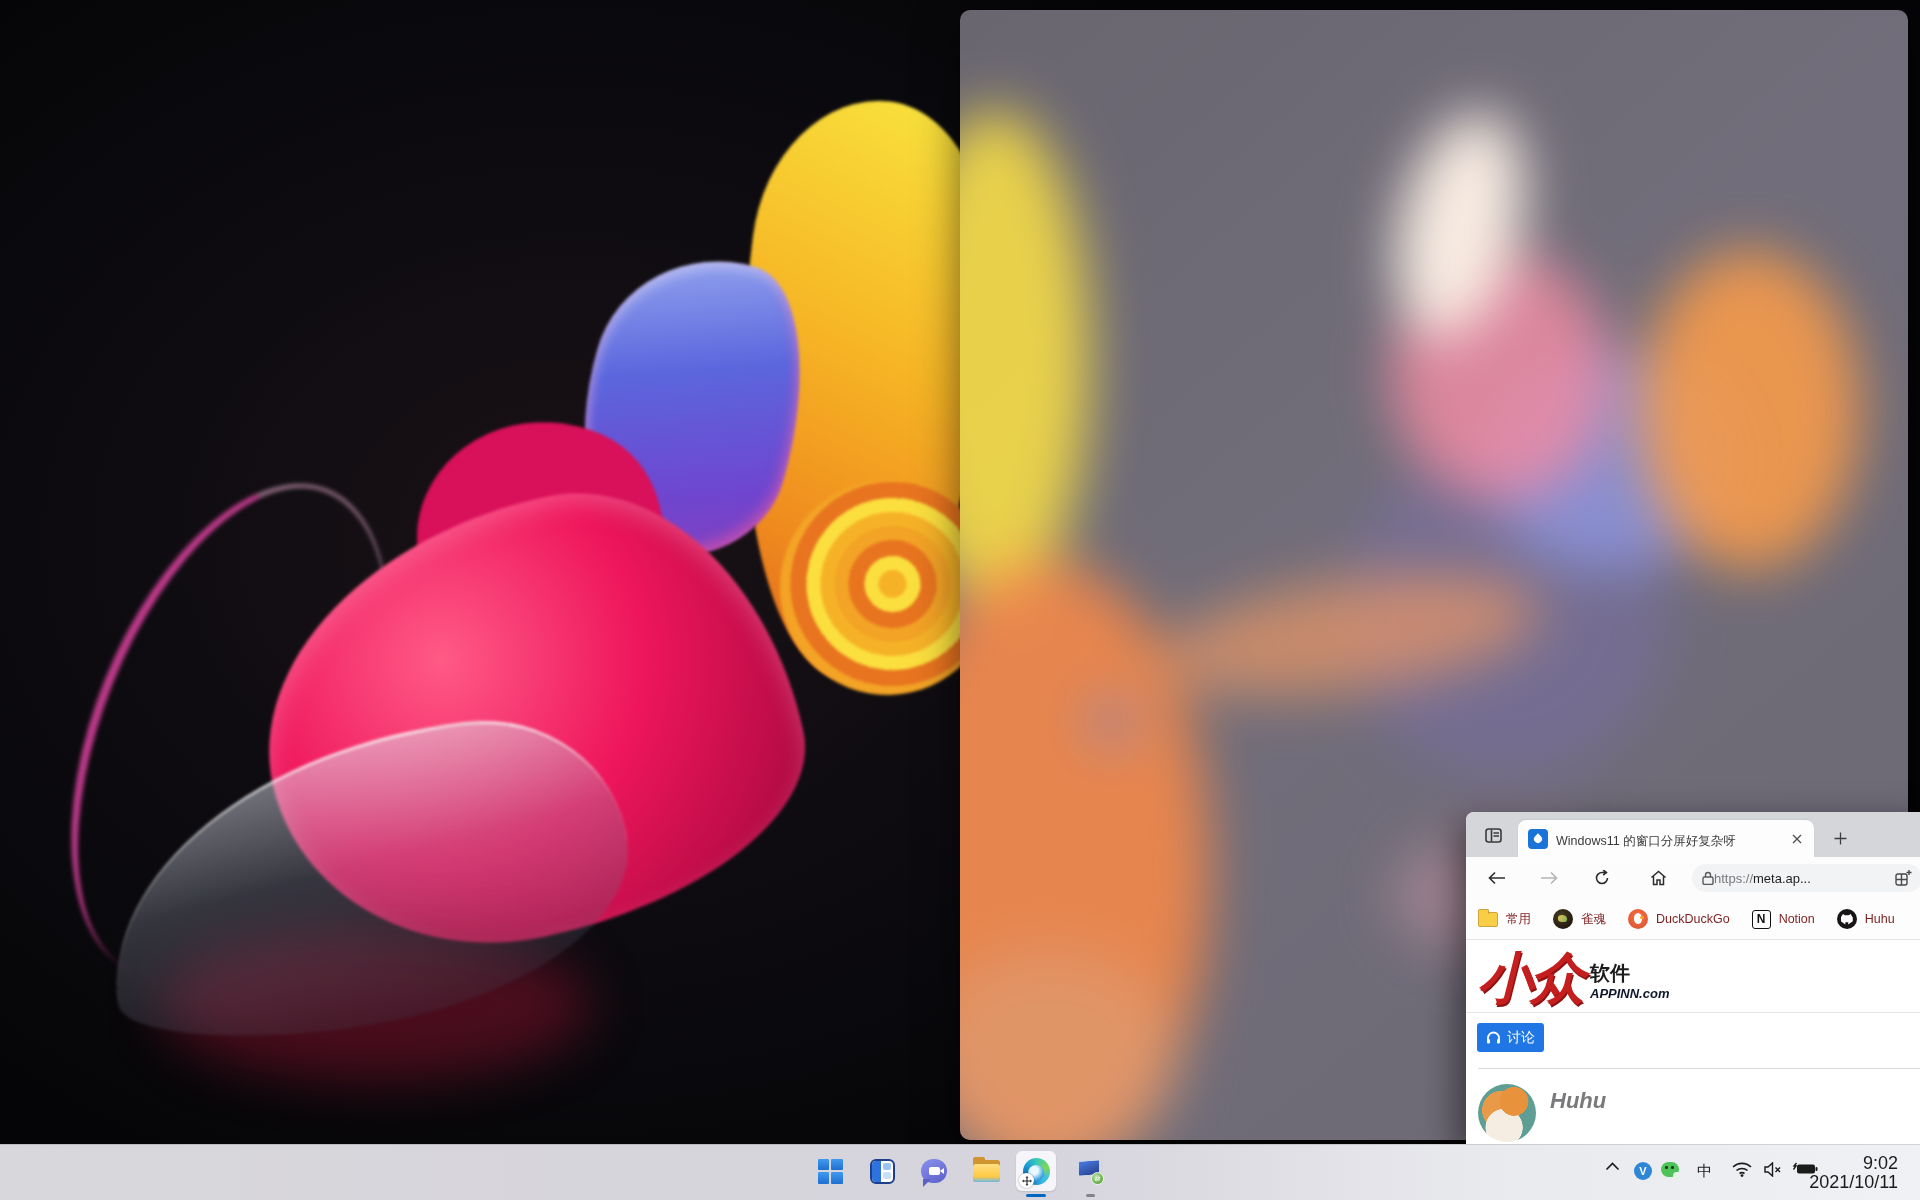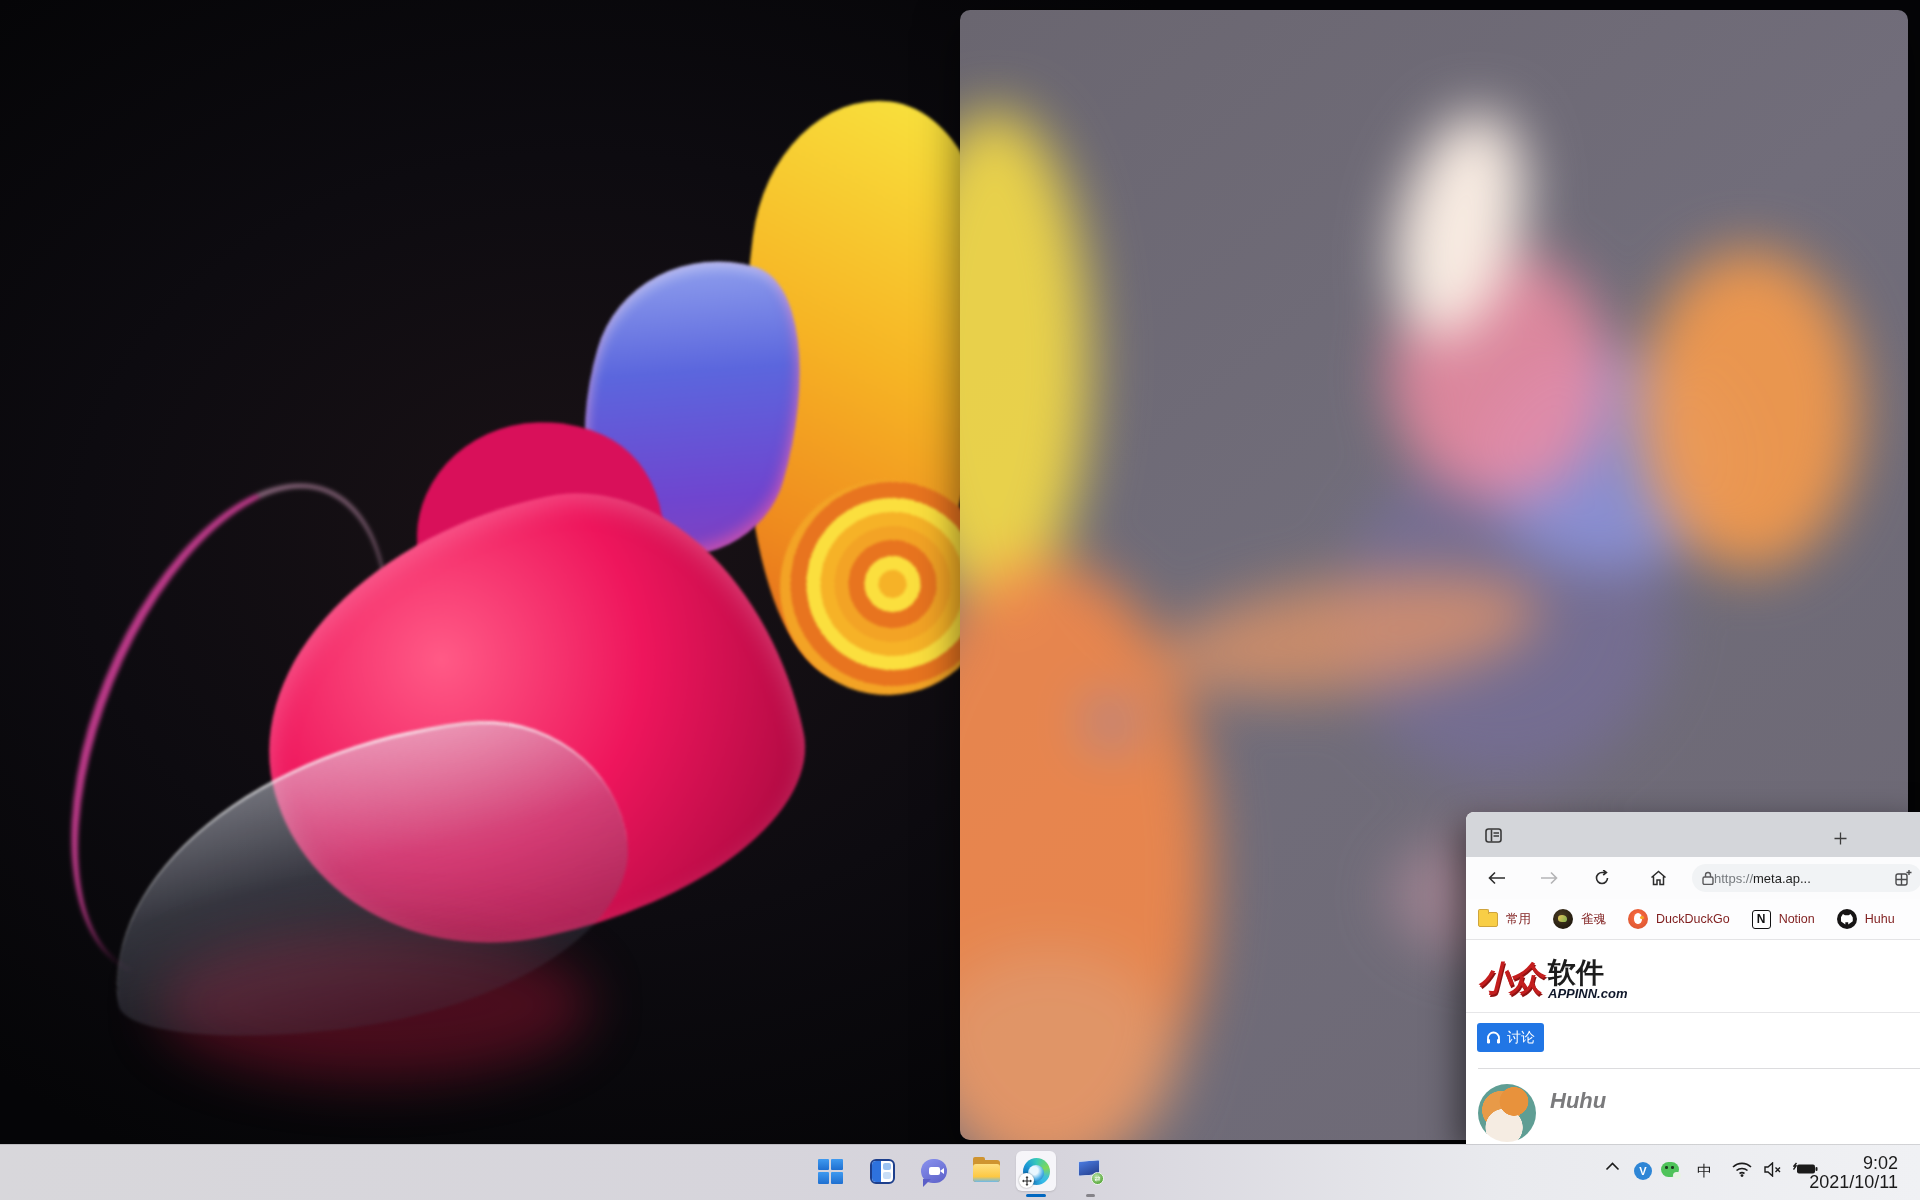--- a/index.html
+++ b/index.html
@@ -103,24 +103,24 @@
   .bm-ddg::after { content:""; position:absolute; left:12px; top:7px; width:4px; height:3px;
     background:#f5a623; border-radius:2px; }
   .bm-notion { width:19px; height:19px; background:#fff; border:1.5px solid #111; border-radius:3px;
     display:flex; align-items:center; justify-content:center; font-size:12px; font-weight:bold; color:#111; }
   .bm-github { width:20px; height:20px; border-radius:50%; background:#171515; position:relative; }
   .bm-github::after { content:""; position:absolute; left:4px; top:4px; width:12px; height:12px; background:#fff;
     clip-path:polygon(0 38%, 18% 8%, 35% 18%, 65% 18%, 82% 8%, 100% 38%, 100% 68%, 62% 95%, 62% 78%, 38% 78%, 38% 95%, 0 68%); }
 
   #page { position:relative; height:205px; background:#fff; }
   .site-logo { position:absolute; left:12px; top:16px; display:flex; align-items:flex-start; }
-  .logo-cn { font-size:34px; line-height:44px; font-weight:bold; font-style:italic;
+  .logo-cn { font-size:55px; line-height:44px; font-weight:bold; font-style:italic;
     color:#c41e1e; letter-spacing:-3px; text-shadow:1px 2px 0 #8e1212; }
   .logo-right { margin-left:8px; padding-top:6px; }
-  .logo-soft { font-size:28px; font-weight:bold; color:#1c1c1c; line-height:22px; }
+  .logo-soft { font-size:20px; font-weight:bold; color:#1c1c1c; line-height:22px; }
   .logo-domain { font-size:13px; font-weight:bold; font-style:italic; color:#0f172a; }
   .hdr-divider { position:absolute; left:0; top:72px; width:100%; height:1px; background:#e6e6e8; }
   .discuss-btn { position:absolute; left:11px; top:83px; height:29px; padding:0 9px;
     background:#2176e5; border-radius:3px; display:flex; align-items:center; }
   .discuss-label { color:#fff; font-size:14px; margin-left:6px; }
   .list-divider { position:absolute; left:12px; top:128px; width:450px; height:1px; background:#dcdcde; }
   .avatar { position:absolute; left:12px; top:144px; width:58px; height:58px; border-radius:50%;
     background:radial-gradient(circle at 62% 30%, #e8923c 0 26%, transparent 27%),
                radial-gradient(circle at 45% 75%, #f5ece2 0 34%, transparent 35%),
                radial-gradient(circle at 40% 45%, #e89a48 0 40%, #5f9e94 41%); }
@@ -219,20 +219,34 @@
 <div id="browser" class="abs">
   <div id="tabstrip">
     <div class="vt-btn">
       <svg width="17" height="15" viewBox="0 0 17 15">
           <rect x="1" y="1" width="15" height="13" rx="2.5" fill="none" stroke="#3a3a3a" stroke-width="1.6"></rect>
           <line x1="6.5" y1="1.5" x2="6.5" y2="13.5" stroke="#3a3a3a" stroke-width="1.6"></line>
           <line x1="8.5" y1="5" x2="14" y2="5" stroke="#3a3a3a" stroke-width="1.3"></line>
           <line x1="8.5" y1="8" x2="14" y2="8" stroke="#3a3a3a" stroke-width="1.3"></line>
         </svg>
     </div>
+    <div class="tab">
+      <div class="favicon">
+          <div class="drop"></div>
+        </div>
+      <div class="tab-title-wrap">
+        <span class="tab-title">Windows11 的窗口分屏好复杂呀</span>
+        <span class="tab-fade"></span>
+      </div>
+      <div class="tab-close">
+        <svg width="10" height="10" viewBox="0 0 10 10">
+            <path d="M1 1 L9 9 M9 1 L1 9" stroke="#4d4d4d" stroke-width="1.3"></path>
+          </svg>
+      </div>
+    </div>
     <div class="newtab-btn">
       <svg width="13" height="13" viewBox="0 0 13 13">
           <path d="M6.5 0.5 V12.5 M0.5 6.5 H12.5" stroke="#3d3d3d" stroke-width="1.3"></path>
         </svg>
     </div>
   </div>
 
   <div id="navbar">
     <div class="nav-btn" style="left:17px">
       <svg width="18" height="14" viewBox="0 0 18 14">

